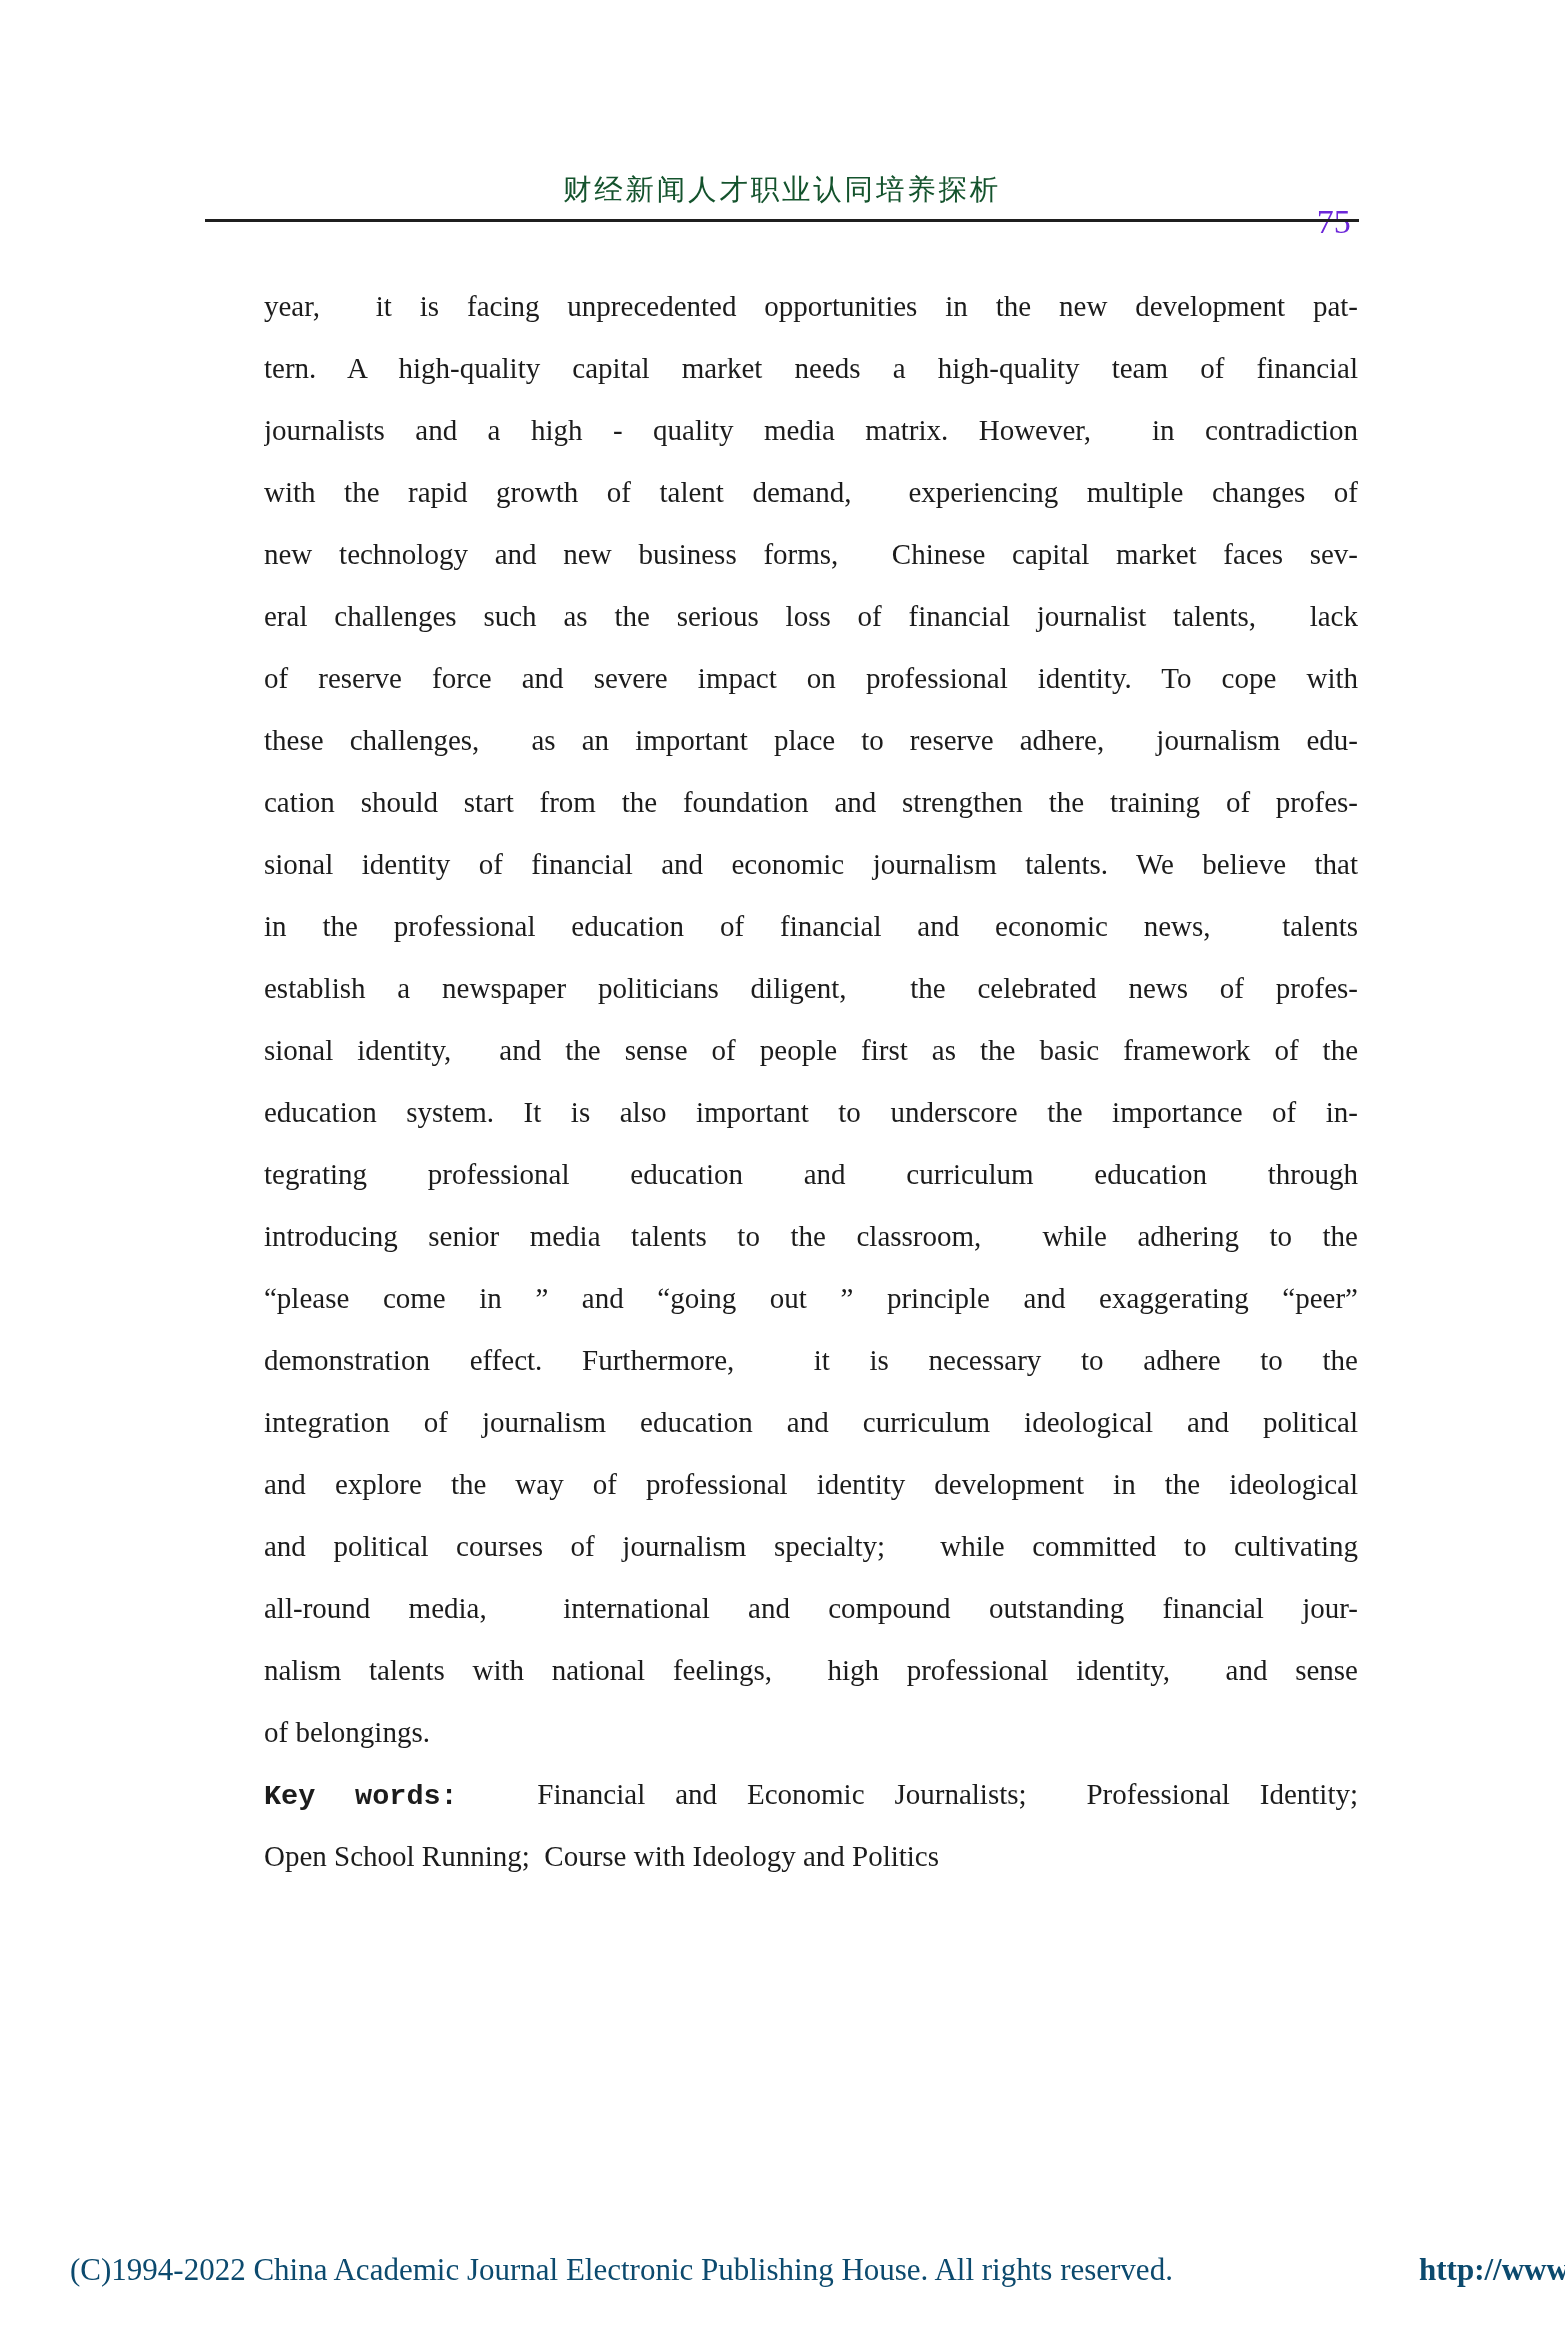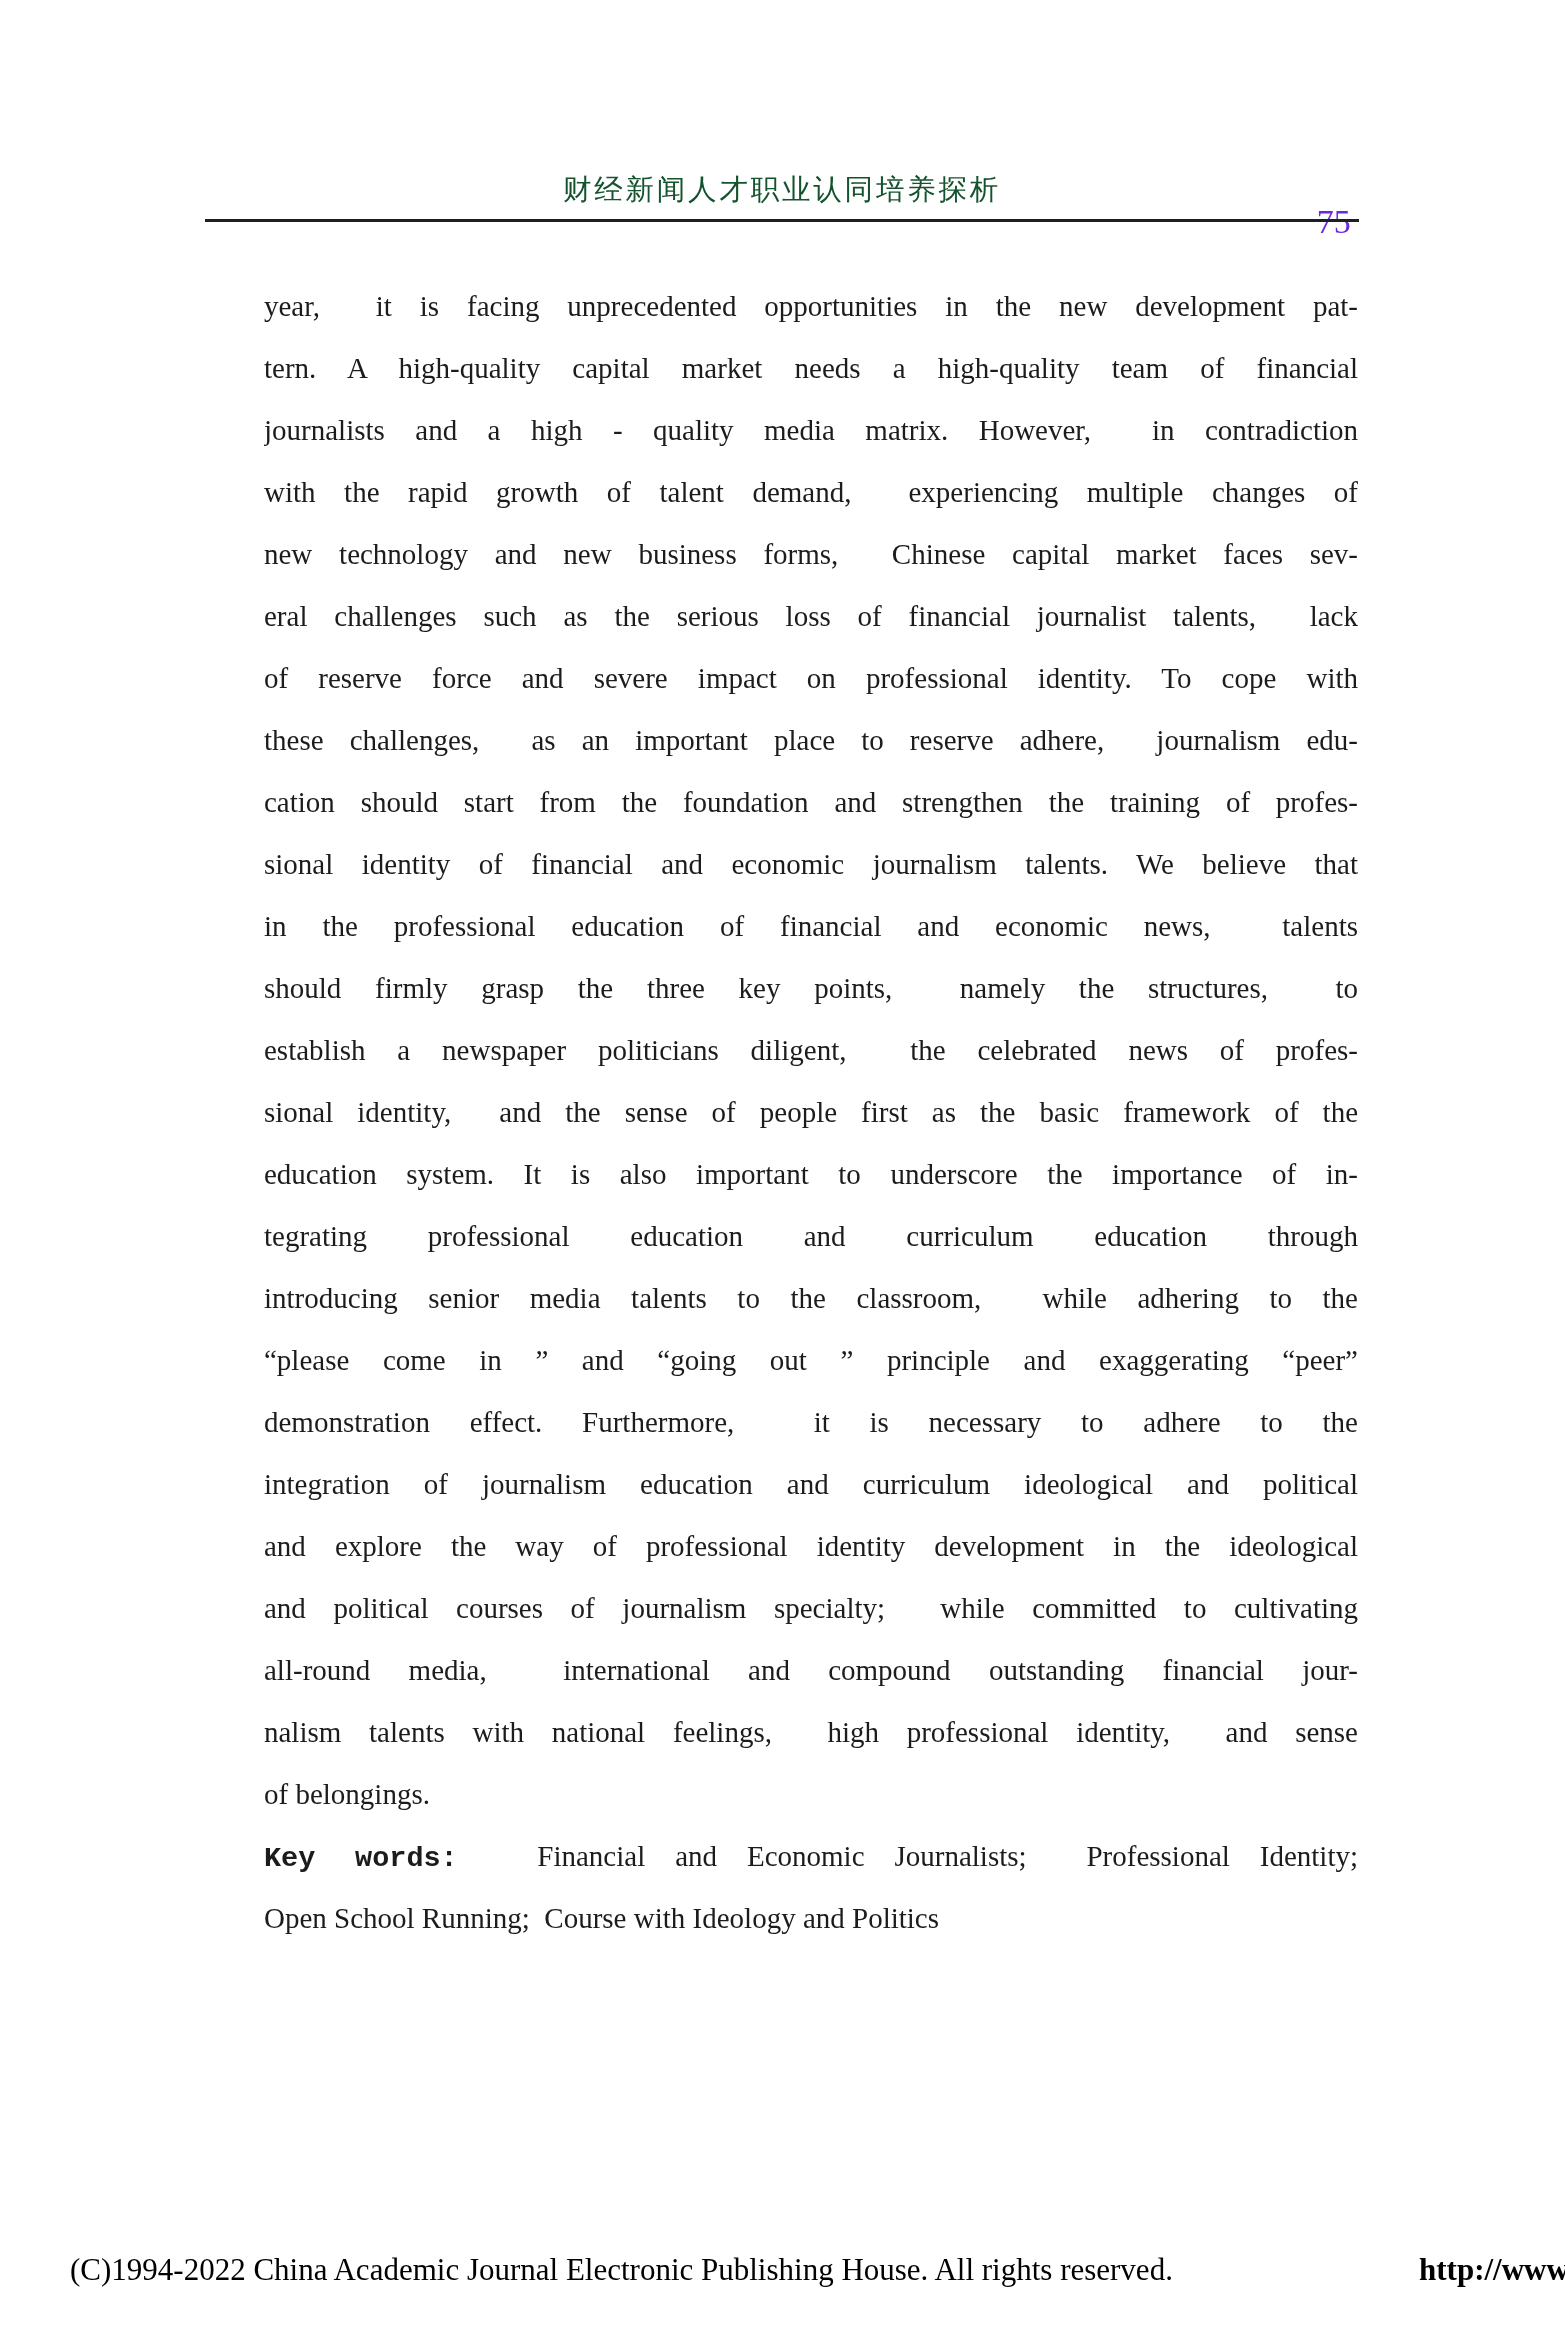--- a/index.html
+++ b/index.html
@@ -74,21 +74,21 @@
     white-space: pre-wrap;
   }
   .kw-text { white-space: pre-wrap; }
   
   .footer {
     position: absolute;
     left: 0;
     top: 2247px;
     width: 1566px;
     height: 46px;
-    color: #000000;
+    color: #0c4a6e;
     font-size: 31px;
     line-height: 46px;
     white-space: nowrap;
   }
   .footer .copyright { position: absolute; left: 70px; top: 0; }
   .footer .footer-url { position: absolute; left: 1419px; top: 0; font-weight: bold; }
 </style>
 </head>
 <body>
 
@@ -107,21 +107,20 @@
         <div class="line">tern. A high-quality capital market needs a high-quality team of financial</div>
         <div class="line">journalists and a high - quality media matrix. However,  in contradiction</div>
         <div class="line">with the rapid growth of talent demand,  experiencing multiple changes of</div>
         <div class="line">new technology and new business forms,  Chinese capital market faces sev-</div>
         <div class="line">eral challenges such as the serious loss of financial journalist talents,  lack</div>
         <div class="line">of reserve force and severe impact on professional identity. To cope with</div>
         <div class="line">these challenges,  as an important place to reserve adhere,  journalism edu-</div>
         <div class="line">cation should start from the foundation and strengthen the training of profes-</div>
         <div class="line">sional identity of financial and economic journalism talents. We believe that</div>
         <div class="line">in the professional education of financial and economic news,  talents</div>
-        <div class="line">should firmly grasp the three key points,  namely the structures,  to</div>
         <div class="line">establish a newspaper politicians diligent,  the celebrated news of profes-</div>
         <div class="line">sional identity,  and the sense of people first as the basic framework of the</div>
         <div class="line">education system. It is also important to underscore the importance of in-</div>
         <div class="line">tegrating professional education and curriculum education through</div>
         <div class="line">introducing senior media talents to the classroom,  while adhering to the</div>
         <div class="line">“please come in ” and “going out ” principle and exaggerating “peer”</div>
         <div class="line">demonstration effect. Furthermore,  it is necessary to adhere to the</div>
         <div class="line">integration of journalism education and curriculum ideological and political</div>
         <div class="line">and explore the way of professional identity development in the ideological</div>
         <div class="line">and political courses of journalism specialty;  while committed to cultivating</div>

